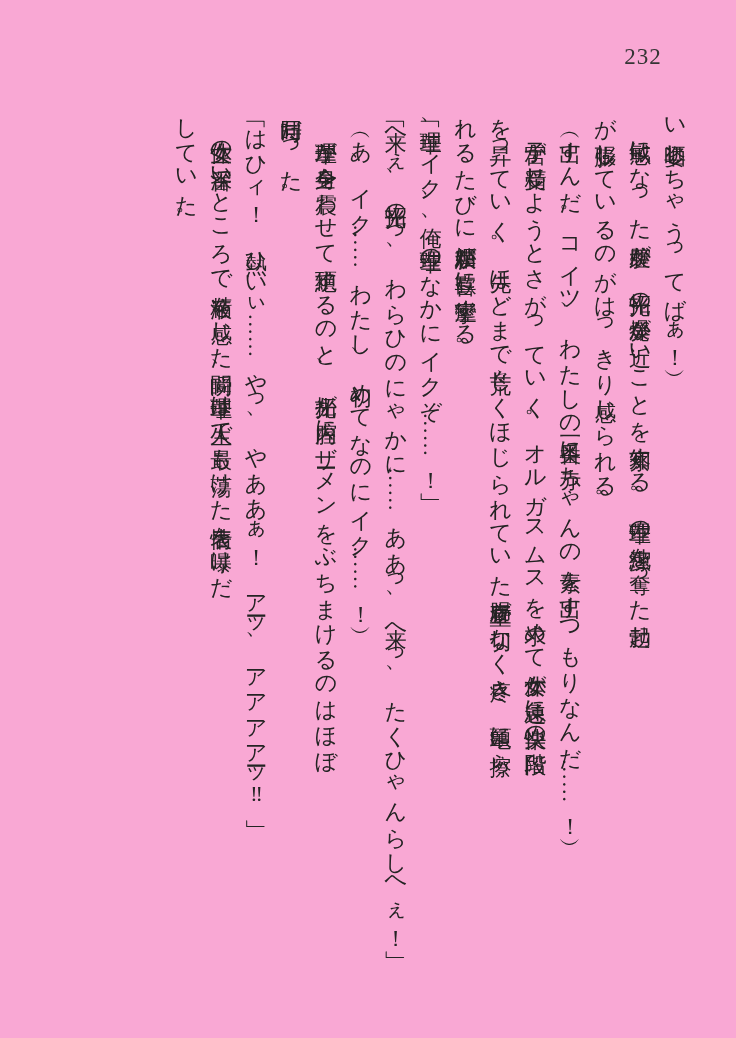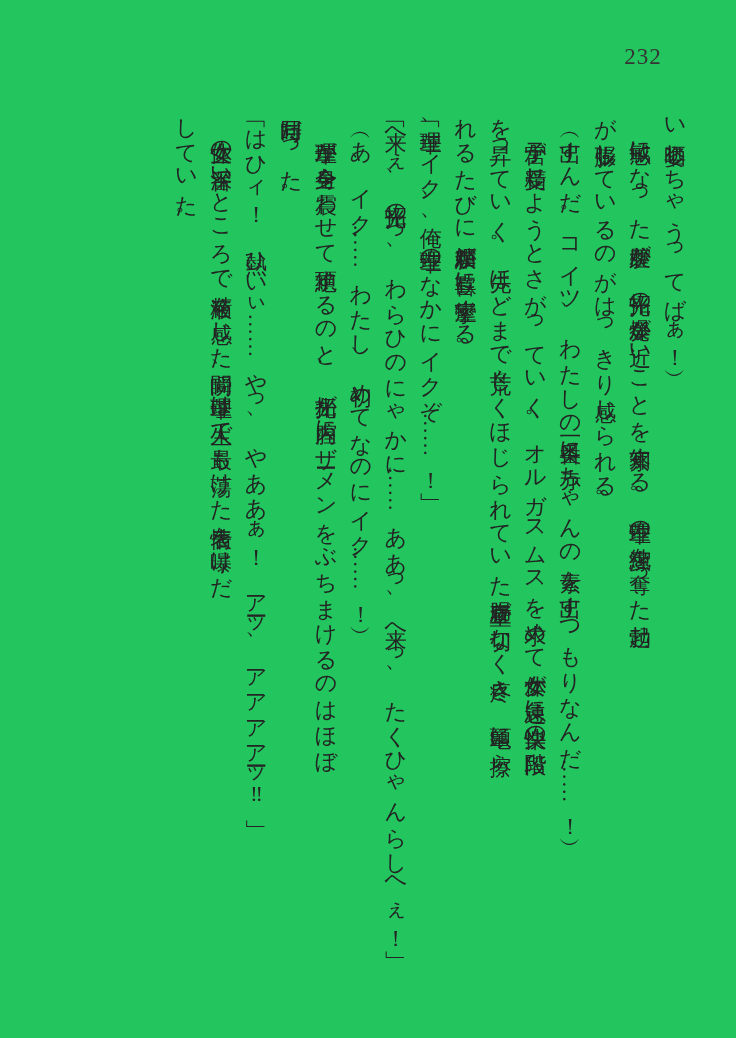--- a/index.html
+++ b/index.html
@@ -10,21 +10,21 @@
     width: 736px;
     height: 1038px;
     position: relative;
     overflow: hidden;
     background: #fcfcfc;
     font-family: "Liberation Serif", "DejaVu Serif", serif;
   }
   .page {
     position: absolute;
     inset: 0;
-    background: #22c55e;
+    background: #f9a8d4;
   }
   .page-number {
     position: absolute;
     top: 44px;
     left: 612px;
     width: 62px;
     text-align: center;
     font-size: 23px;
     letter-spacing: 1px;
     color: #353535;

